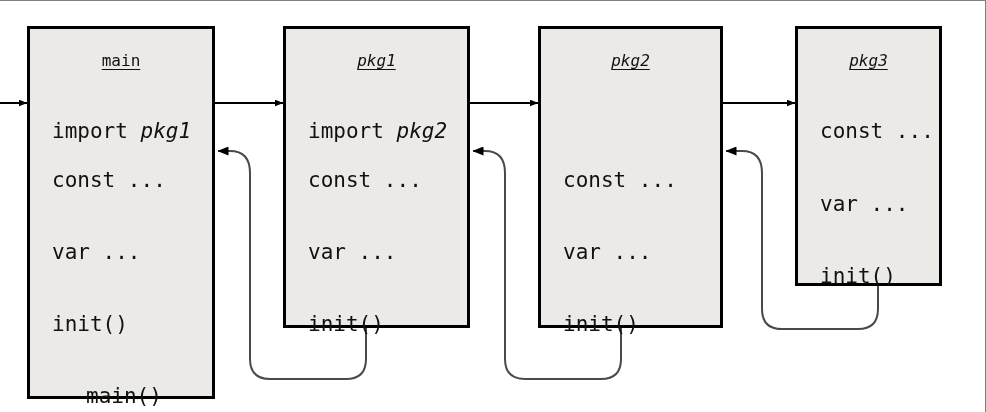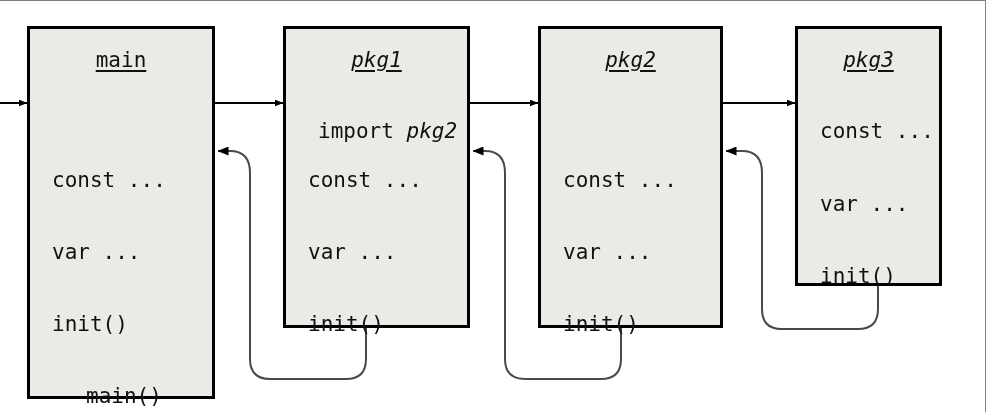--- a/index.html
+++ b/index.html
@@ -30,21 +30,21 @@
     position: absolute;
     background: #eceae6;
     border: 3px solid #000000;
     box-sizing: border-box;
   }
   .pkg-title {
     position: absolute;
     left: 0;
     right: 0;
     text-align: center;
-    font-size: 21px;
+    font-size: 16px;
     line-height: 21px;
     color: #111111;
     text-decoration: underline;
     text-underline-offset: 3px;
     white-space: nowrap;
   }
   .pkg-title.italic {
     font-style: italic;
   }
   .pkg-line {
@@ -118,29 +118,30 @@
     </g>
 
     <g>
       <line x1="878" y1="115" x2="878" y2="148" stroke="#000000" stroke-width="2" marker-end="url(#arrowhead)"></line>
       <line x1="878" y1="187" x2="878" y2="220" stroke="#000000" stroke-width="2" marker-end="url(#arrowhead)"></line>
     </g>
   </svg>
 
   <div class="pkg-box" style="left:27px; top:25px; width:188px; height:373px;">
     <div class="pkg-title" style="top:21px;">main</div>
+    <div class="pkg-line" style="left:22px; top:92px;"><span>import </span><em>pkg1</em></div>
     <div class="pkg-line" style="left:22px; top:141px;">const ...</div>
     <div class="pkg-line" style="left:22px; top:213px;">var ...</div>
     <div class="pkg-line" style="left:22px; top:285px;">init()</div>
     <div class="pkg-line" style="left:22px; top:357px;margin-left:34px;">main()</div>
   </div>
 
   <div class="pkg-box" style="left:283px; top:25px; width:187px; height:302px;">
     <div class="pkg-title italic" style="top:21px;">pkg1</div>
-    <div class="pkg-line" style="left:22px; top:92px;margin-left:10px;"><span>import </span><em>pkg2</em></div>
+    <div class="pkg-line" style="left:22px; top:92px;"><span>import </span><em>pkg2</em></div>
     <div class="pkg-line" style="left:22px; top:141px;">const ...</div>
     <div class="pkg-line" style="left:22px; top:213px;">var ...</div>
     <div class="pkg-line" style="left:22px; top:285px;">init()</div>
   </div>
 
   <div class="pkg-box" style="left:538px; top:25px; width:185px; height:302px;">
     <div class="pkg-title italic" style="top:21px;">pkg2</div>
     <div class="pkg-line" style="left:22px; top:141px;">const ...</div>
     <div class="pkg-line" style="left:22px; top:213px;">var ...</div>
     <div class="pkg-line" style="left:22px; top:285px;">init()</div>

